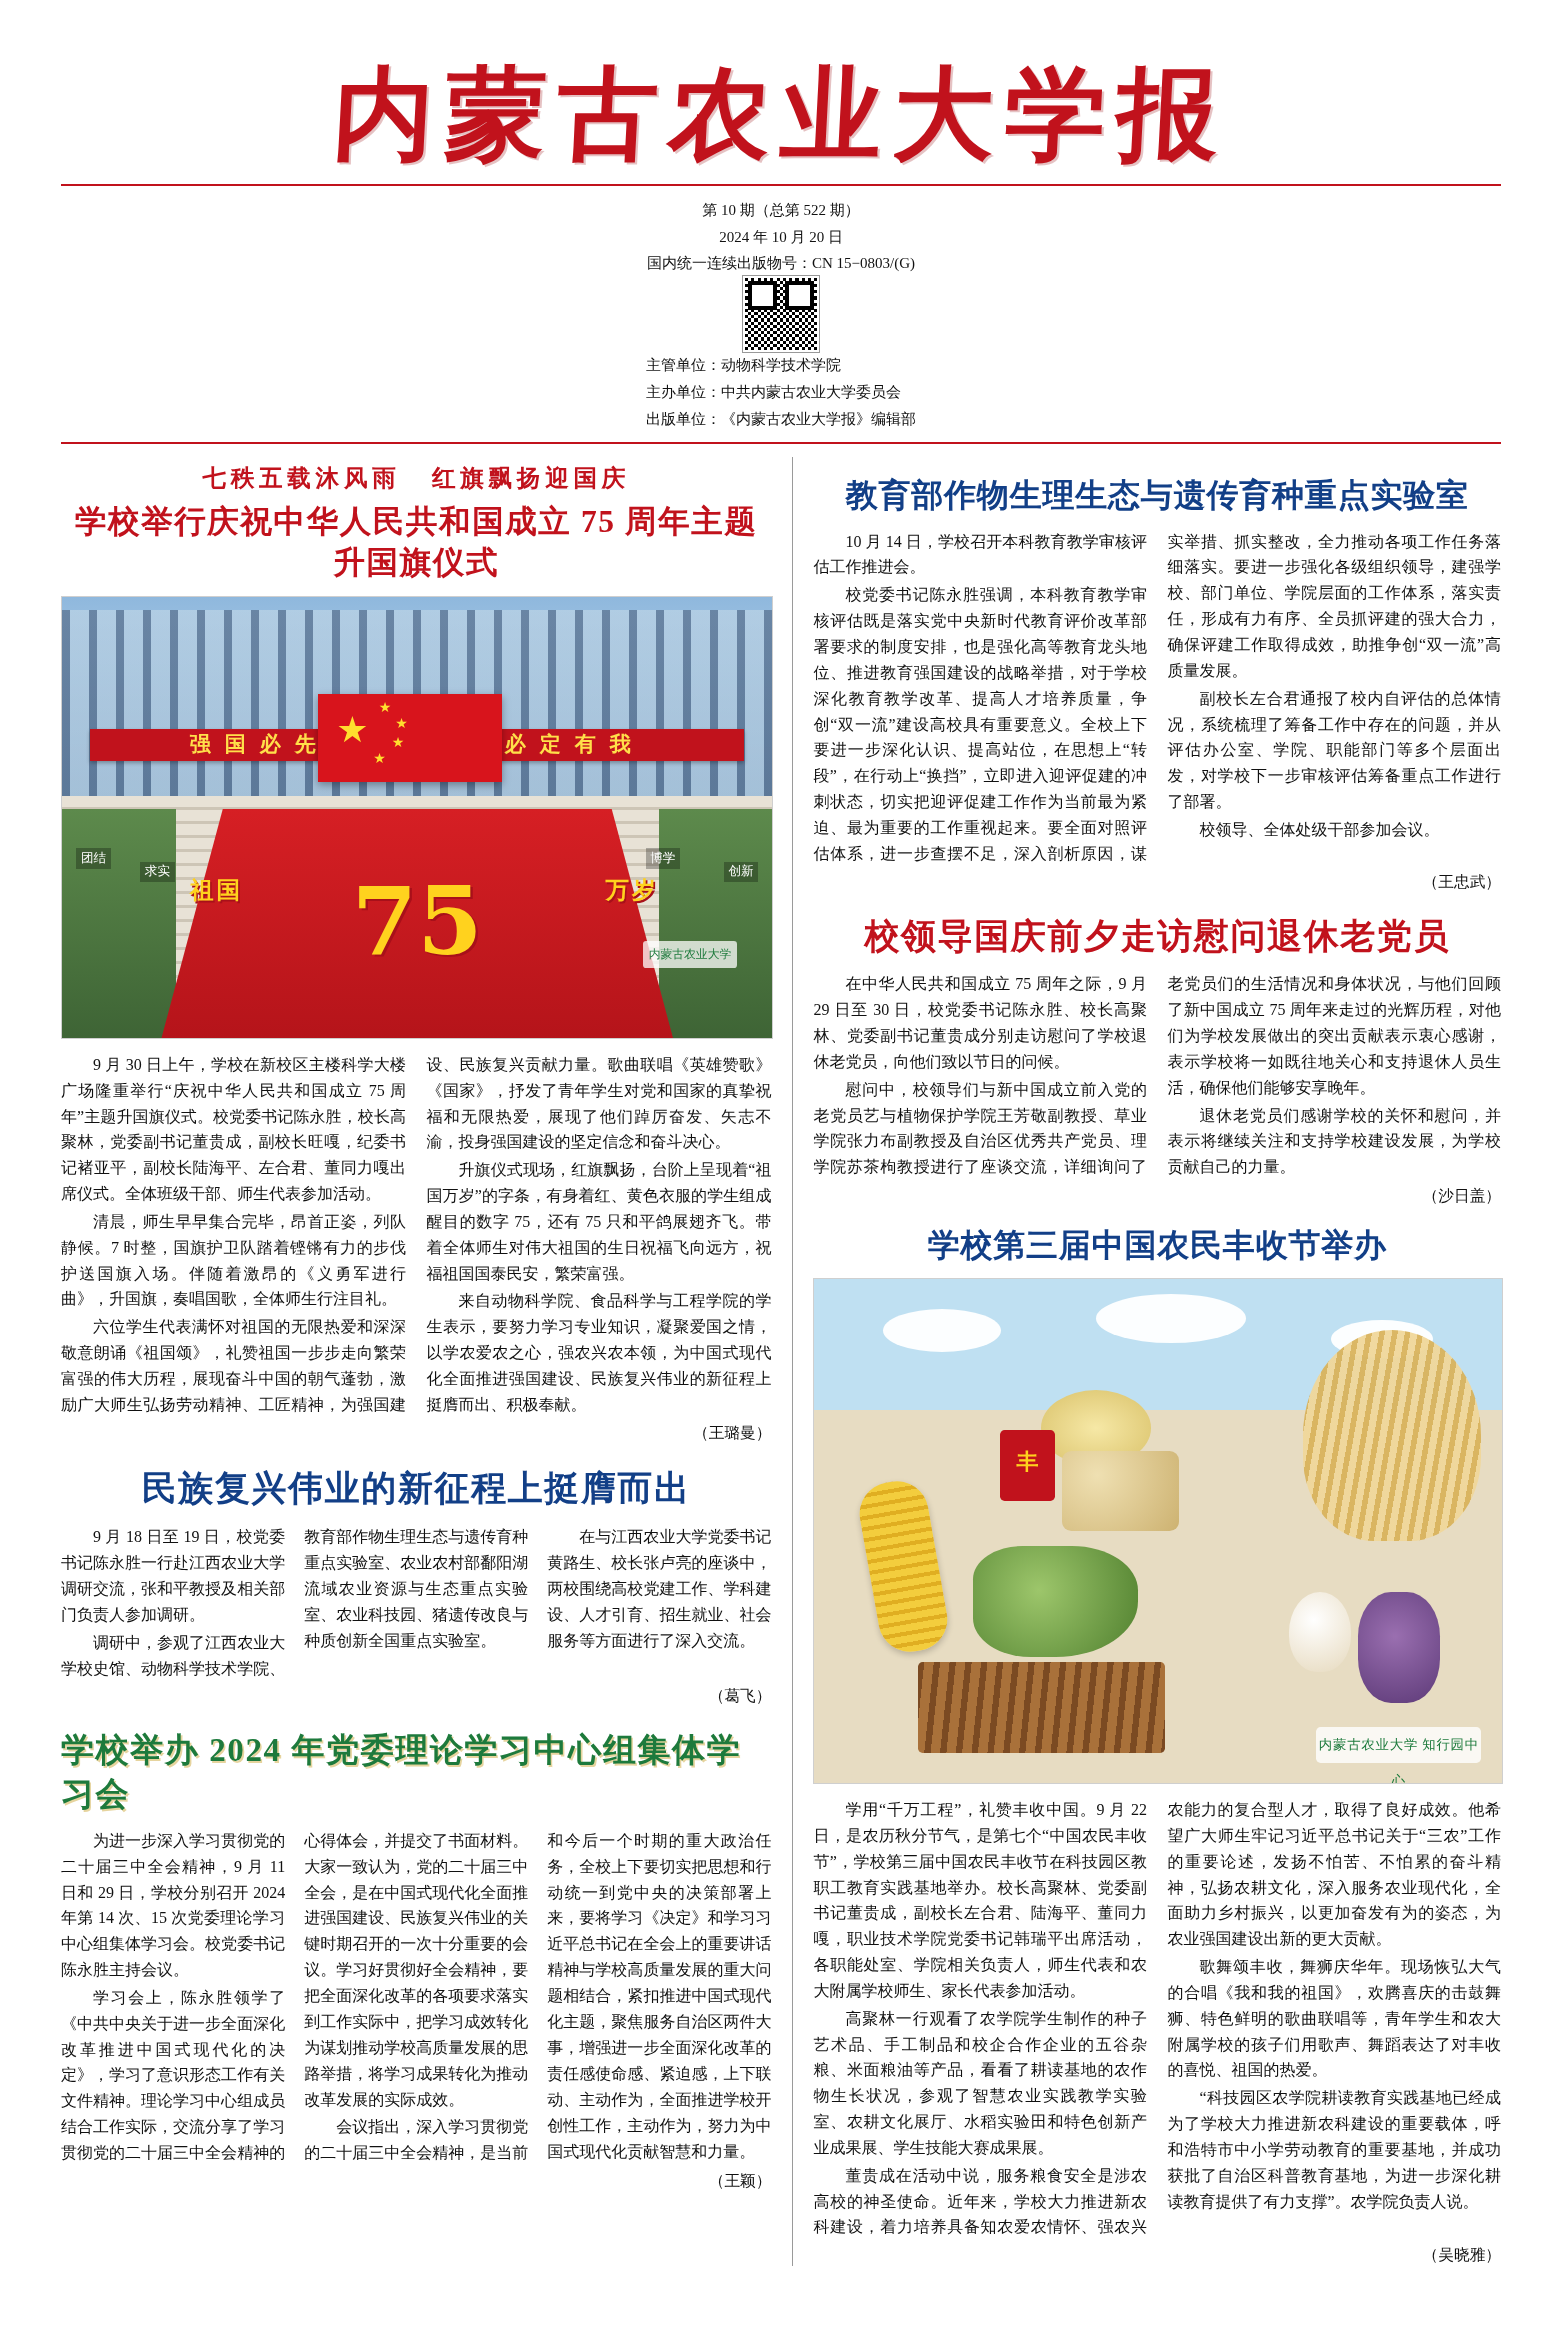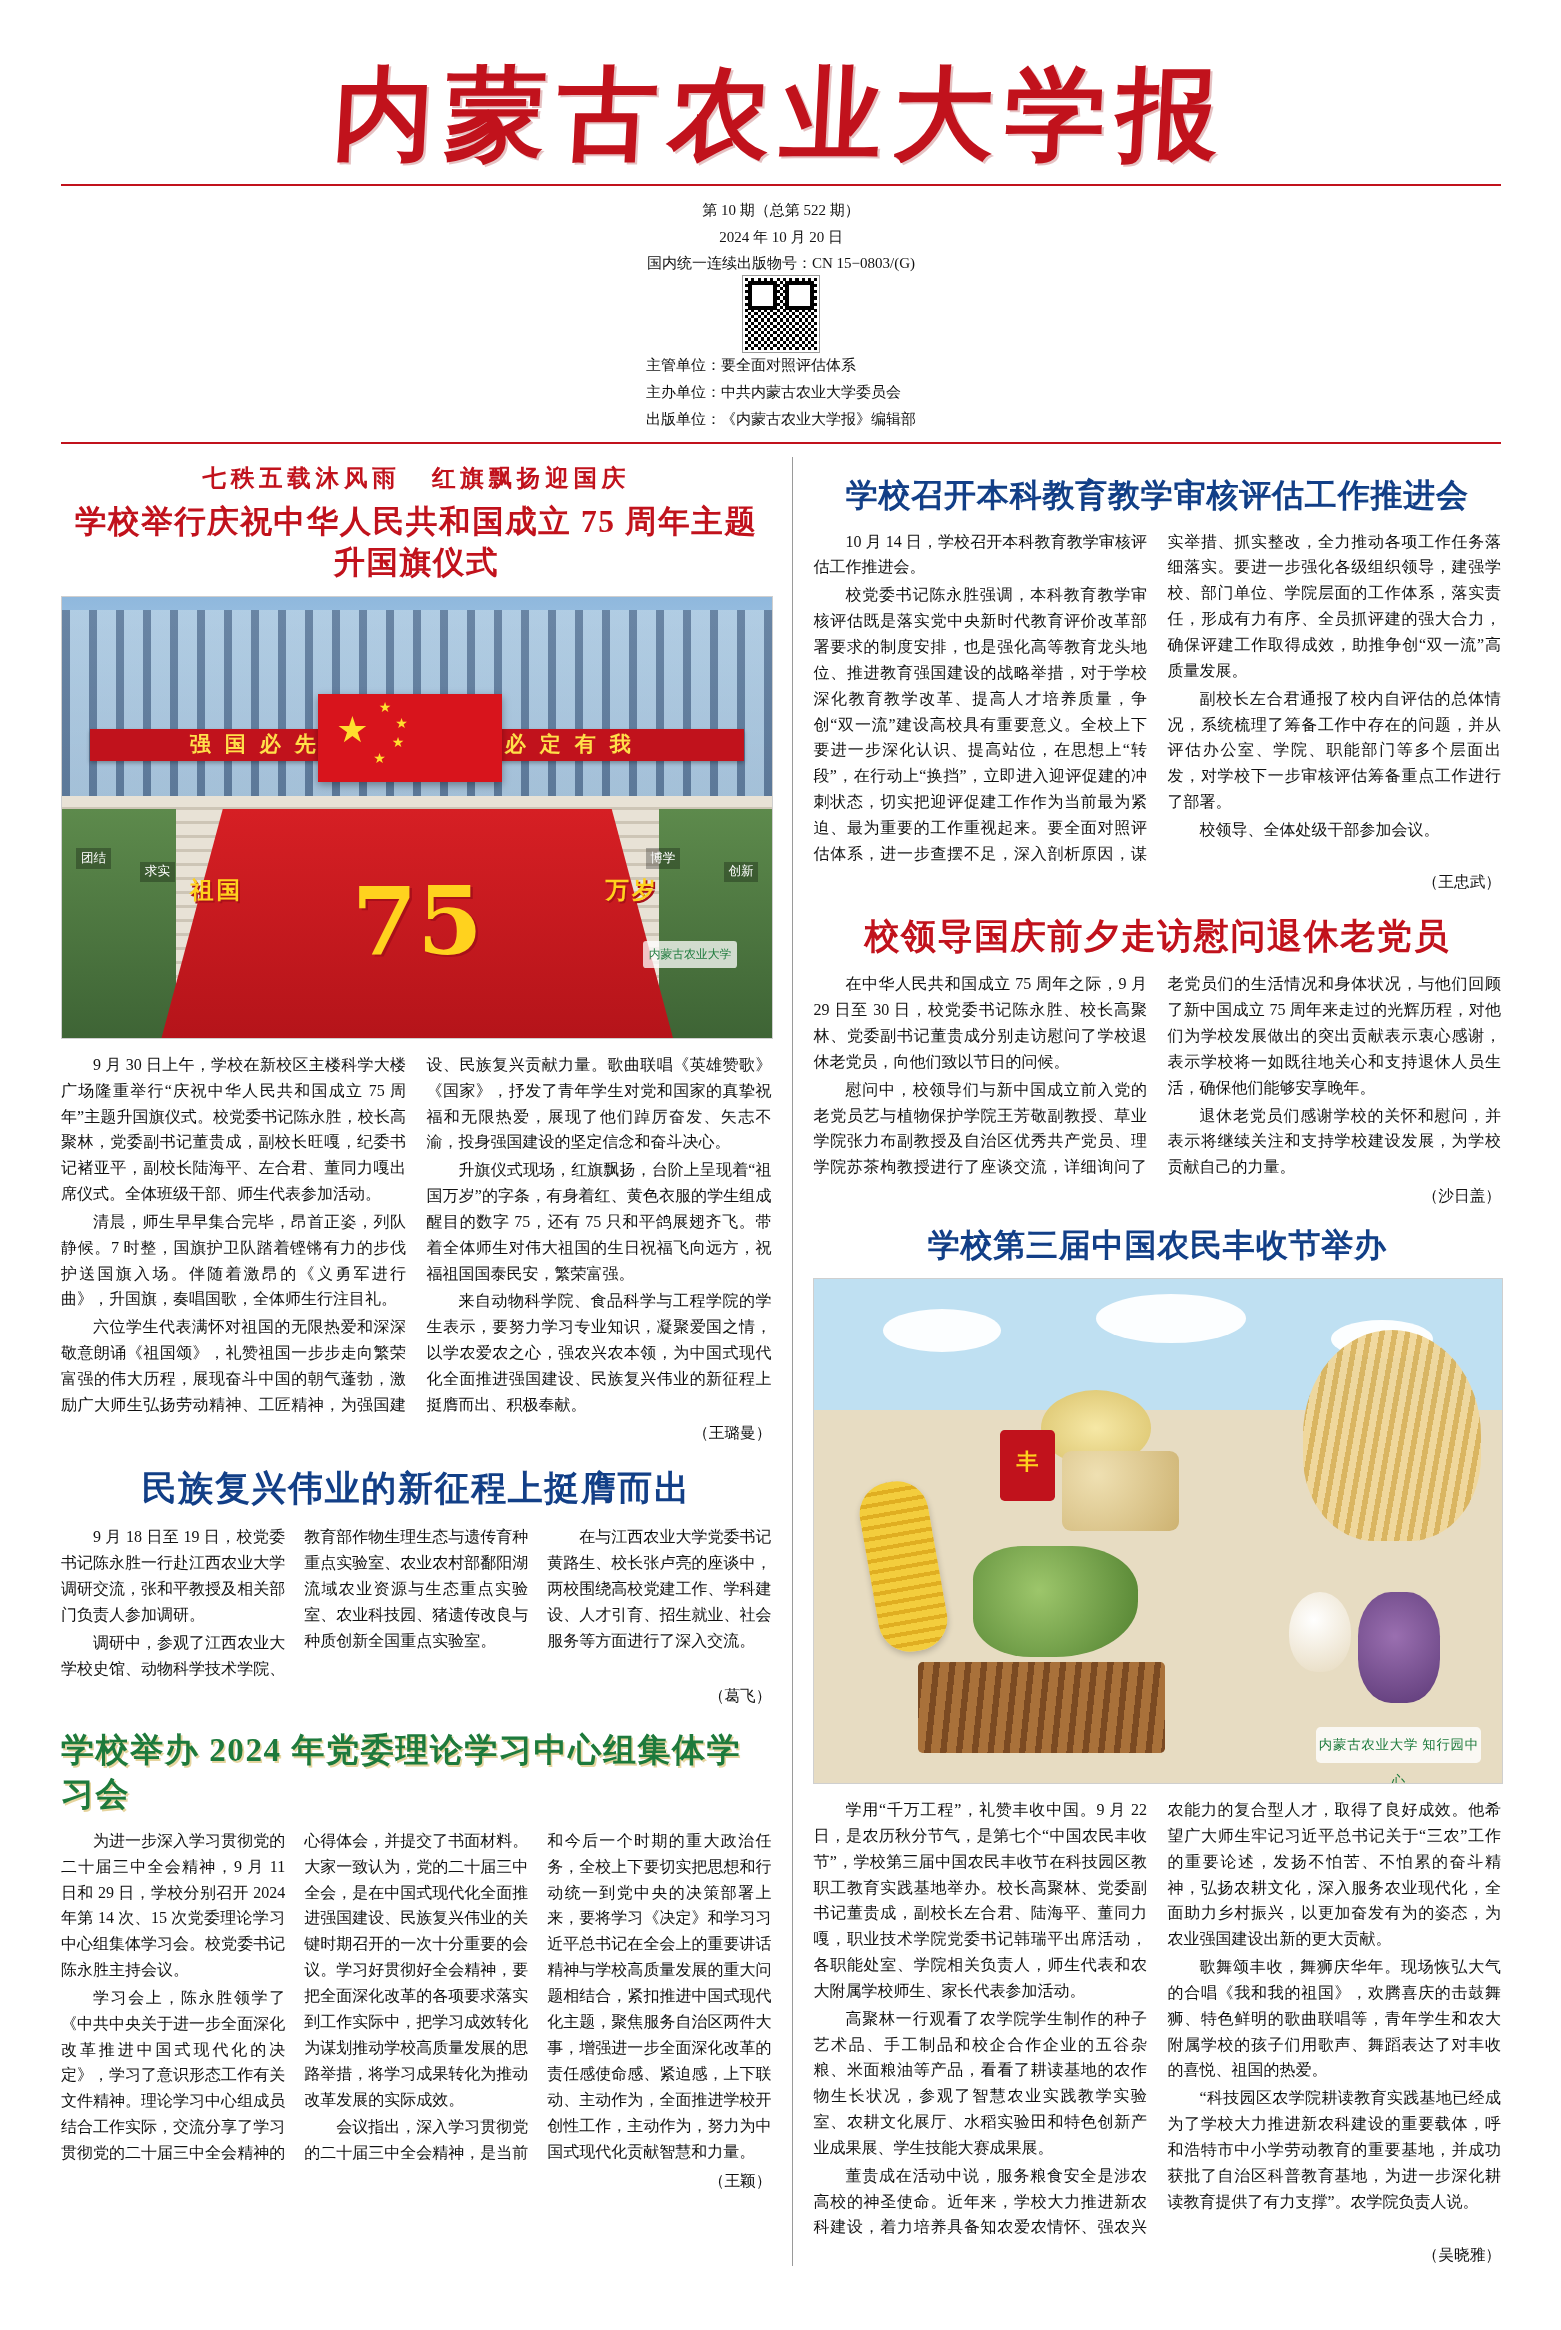--- a/index.html
+++ b/index.html
@@ -403,21 +403,21 @@
   <div class="infobar">
     <div class="infobar-left">
       <div>第 10 期（总第 522 期）</div>
       <div>2024 年 10 月 20 日</div>
       <div>国内统一连续出版物号：CN 15−0803/(G)</div>
     </div>
     <div class="infobar-center">
       <div class="qr"></div>
     </div>
     <div class="infobar-right">
-      <div>主管单位：要全面对照评估体系</div>
+      <div>主管单位：动物科学技术学院</div>
       <div>主办单位：中共内蒙古农业大学委员会</div>
       <div>出版单位：《内蒙古农业大学报》编辑部</div>
     </div>
   </div>
 
   <div class="content">
 
     <div class="col-left">
 
       <div class="kicker">
@@ -474,21 +474,21 @@
         <p>学习会上，陈永胜领学了《中共中央关于进一步全面深化改革推进中国式现代化的决定》，学习了意识形态工作有关文件精神。理论学习中心组成员结合工作实际，交流分享了学习贯彻党的二十届三中全会精神的心得体会，并提交了书面材料。大家一致认为，党的二十届三中全会，是在中国式现代化全面推进强国建设、民族复兴伟业的关键时期召开的一次十分重要的会议。学习好贯彻好全会精神，要把全面深化改革的各项要求落实到工作实际中，把学习成效转化为谋划推动学校高质量发展的思路举措，将学习成果转化为推动改革发展的实际成效。</p>
         <p>会议指出，深入学习贯彻党的二十届三中全会精神，是当前和今后一个时期的重大政治任务，全校上下要切实把思想和行动统一到党中央的决策部署上来，要将学习《决定》和学习习近平总书记在全会上的重要讲话精神与学校高质量发展的重大问题相结合，紧扣推进中国式现代化主题，聚焦服务自治区两件大事，增强进一步全面深化改革的责任感使命感、紧迫感，上下联动、主动作为，全面推进学校开创性工作，主动作为，努力为中国式现代化贡献智慧和力量。</p>
       </div>
       <div class="byline">（王颖）</div>
     </div>
 
     <div class="col-divider"></div>
 
     <div class="col-right">
 
-      <div class="headline-blue-sm">学校召开本科教育教学审核评估工作推进会</div>
+      <div class="headline-blue-sm">教育部作物生理生态与遗传育种重点实验室</div>
       <div class="body2">
         <p>10 月 14 日，学校召开本科教育教学审核评估工作推进会。</p>
         <p>校党委书记陈永胜强调，本科教育教学审核评估既是落实党中央新时代教育评价改革部署要求的制度安排，也是强化高等教育龙头地位、推进教育强国建设的战略举措，对于学校深化教育教学改革、提高人才培养质量，争创“双一流”建设高校具有重要意义。全校上下要进一步深化认识、提高站位，在思想上“转段”，在行动上“换挡”，立即进入迎评促建的冲刺状态，切实把迎评促建工作作为当前最为紧迫、最为重要的工作重视起来。要全面对照评估体系，进一步查摆不足，深入剖析原因，谋实举措、抓实整改，全力推动各项工作任务落细落实。要进一步强化各级组织领导，建强学校、部门单位、学院层面的工作体系，落实责任，形成有力有序、全员抓评建的强大合力，确保评建工作取得成效，助推争创“双一流”高质量发展。</p>
         <p>副校长左合君通报了校内自评估的总体情况，系统梳理了筹备工作中存在的问题，并从评估办公室、学院、职能部门等多个层面出发，对学校下一步审核评估筹备重点工作进行了部署。</p>
         <p>校领导、全体处级干部参加会议。</p>
       </div>
       <div class="byline">（王忠武）</div>
 
       <div class="headline-red-big">校领导国庆前夕走访慰问退休老党员</div>
       <div class="body2">

